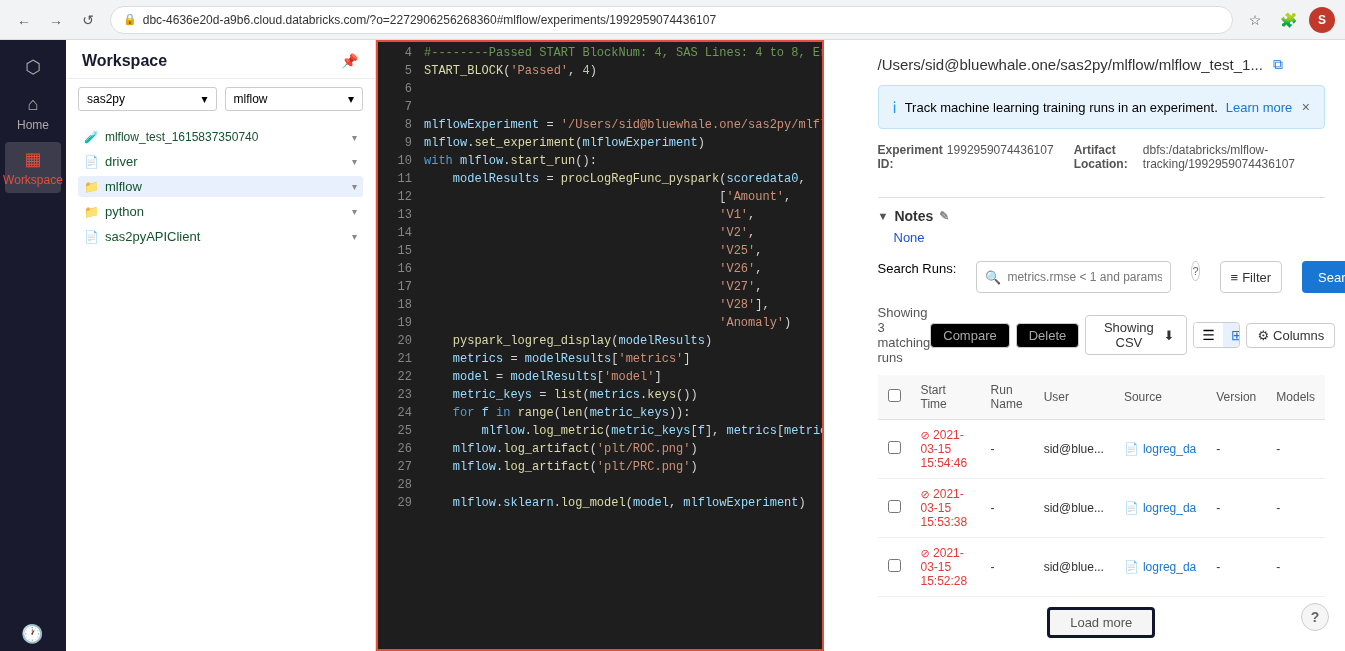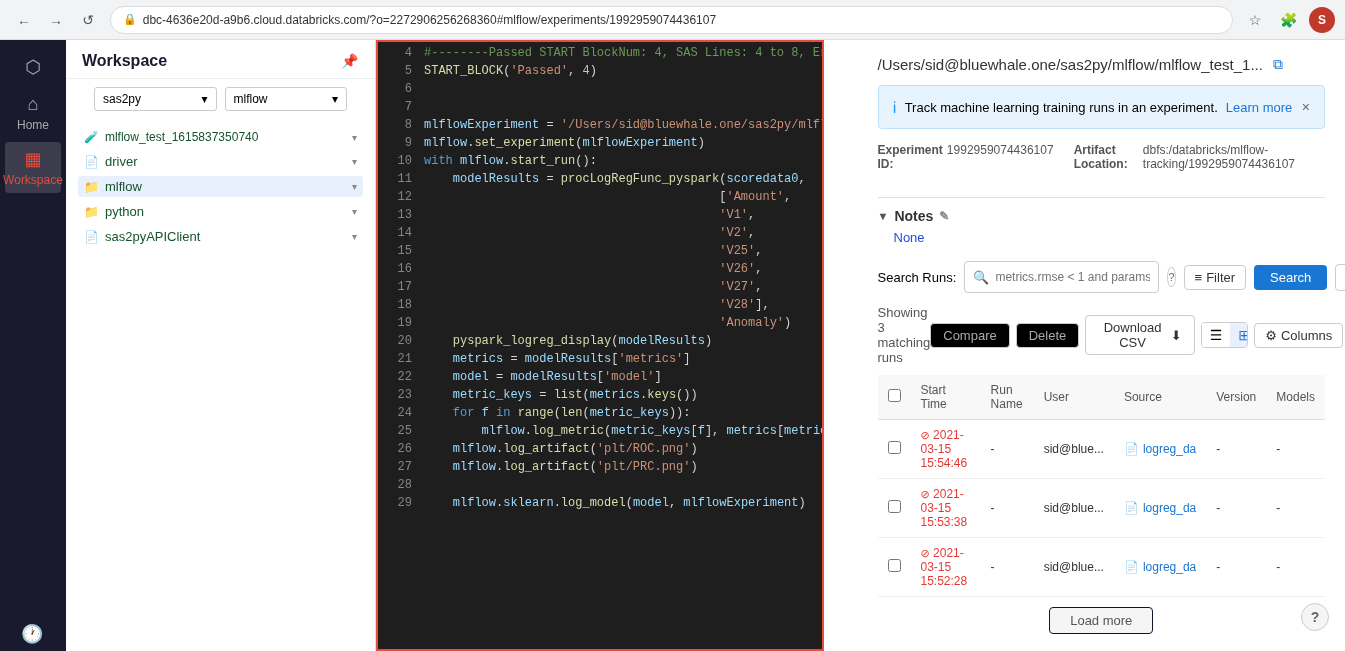--- a/index.html
+++ b/index.html
@@ -100,21 +100,21 @@
       border-radius: 3px; cursor: pointer; gap: 6px;
     }
     .file-icon { font-size: 12px; color: #666; }
     .file-name { font-size: 13px; color: #14532d; flex: 1; }
     .expand-arrow { font-size: 10px; color: #888; }
 
     
     .dropdowns-row {
       display: flex;
       gap: 8px;
-      padding: 8px 28px;
+      padding: 8px 12px;
     }
     .dropdown-box {
       flex: 1; display: flex; align-items: center; justify-content: space-between;
       border: 1px solid #ccc; border-radius: 3px; padding: 4px 8px;
       cursor: pointer; background: #fff;
     }
     .dropdown-box span { font-size: 12px; }
 
     
     .code-area {
@@ -209,22 +209,21 @@
     .notes-header {
       display: flex; align-items: center; gap: 6px;
       font-size: 14px; font-weight: 600; color: #333; margin-bottom: 6px;
     }
     .collapse-arrow { font-size: 11px; color: #555; }
     .edit-icon { font-size: 12px; color: #888; cursor: pointer; }
     .notes-content { font-size: 13px; color: #1d4ed8; padding-left: 16px; }
 
     .search-runs-row {
       display: flex;
-      align-items: center;
-      gap: 8px;
+      gap: 20px;
       margin-bottom: 12px;
     }
     .search-runs-label { font-size: 13px; font-weight: 500; white-space: nowrap; }
     .search-input-wrap {
       flex: 1; display: flex; align-items: center;
       border: 1px solid #ccc; border-radius: 4px; padding: 0 8px; height: 32px;
       background: #fff;
     }
     .search-input-wrap input {
       flex: 1; border: none; outline: none; font-size: 12px; color: #333;
@@ -291,21 +290,21 @@
     .run-checkbox { cursor: pointer; }
     .run-status { color: #e53935; font-size: 11px; }
     .run-time { color: #e53935; font-size: 12px; }
     .dash-cell { color: #999; }
     .user-cell { color: #333; }
     .source-cell { display: flex; align-items: center; gap: 4px; color: #1976d2; cursor: pointer; }
     .source-icon { font-size: 12px; }
 
     .load-more-row { text-align: center; padding: 10px; }
     .load-more-btn {
-      background: #f5f5f5; border: 1px solid #0f172a; border-radius: 4px;
+      background: #f5f5f5; border: 3px solid #0f172a; border-radius: 4px;
       padding: 5px 20px; cursor: pointer; font-size: 13px; color: #555;
     }
 
     .help-btn {
       position: fixed; right: 16px; bottom: 20px;
       width: 28px; height: 28px; border-radius: 50%;
       background: #f5f5f5; border: 1px solid #ccc;
       display: flex; align-items: center; justify-content: center;
       font-size: 14px; color: #666; cursor: pointer; font-weight: bold;
     }
@@ -558,21 +557,21 @@
       <button class="search-btn">Search</button>
       <button class="clear-btn">Clear</button>
     </div>
 
     <div class="runs-summary-row">
       <span class="runs-count">Showing 3 matching runs</span>
       <div class="runs-actions">
         <button class="action-btn disabled">Compare</button>
         <button class="action-btn disabled">Delete</button>
         <button class="download-btn">
-          <span>Download CSV</span>
+          <span>Showing CSV</span>
           <span>⬇</span>
         </button>
         <div class="view-btns">
           <button class="view-btn">☰</button>
           <button class="view-btn active">⊞</button>
         </div>
         <button class="columns-btn">
           <span>⚙</span>
           <span>Columns</span>
         </button>

